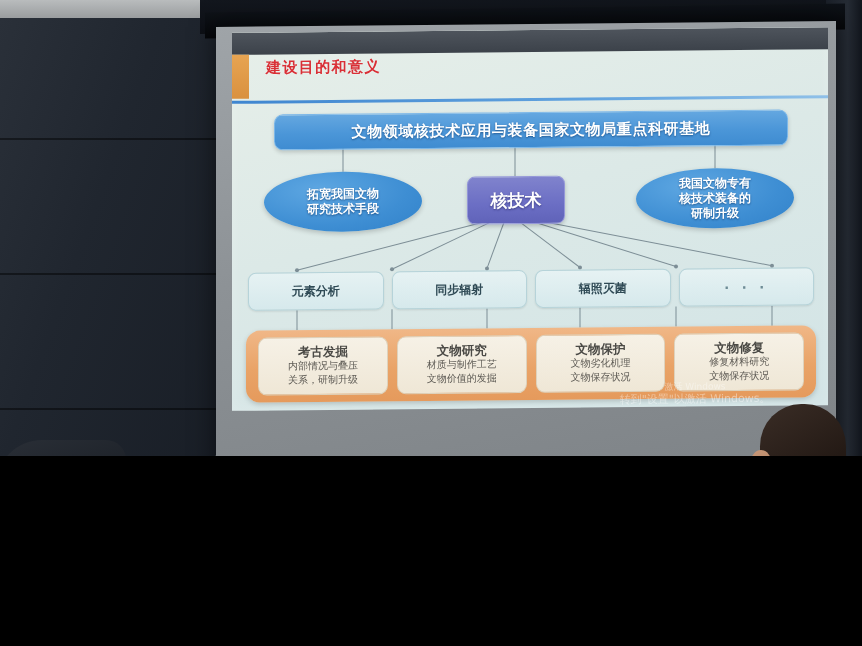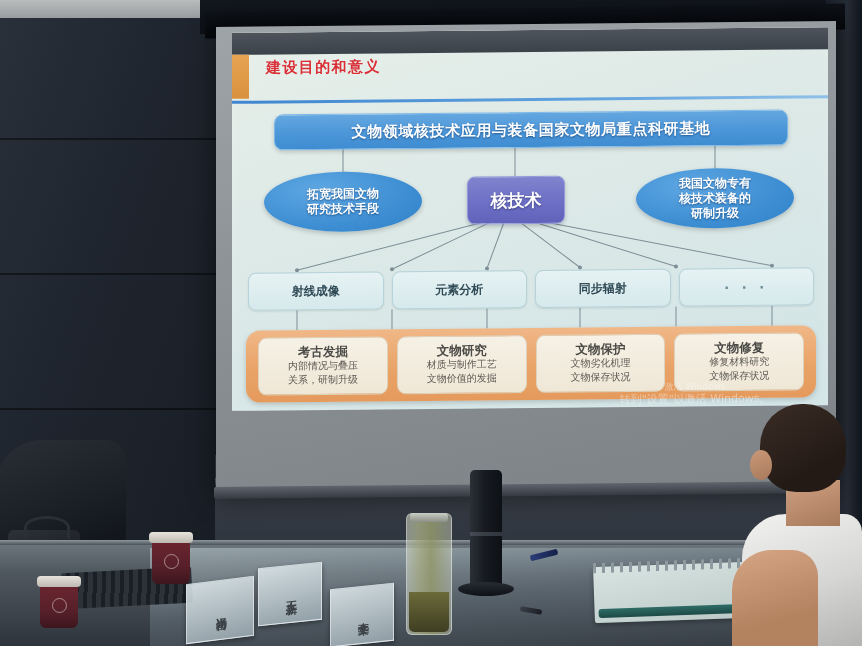--- a/index.html
+++ b/index.html
@@ -1,17 +1,17 @@
 <!DOCTYPE html>
 <html><head>
 <meta charset="utf-8">
 <style>
   html,body{margin:0;padding:0;background:#000;}
   body{width:862px;height:646px;overflow:hidden;font-family:"DejaVu Sans","Liberation Sans",sans-serif;}
-  #scene{position:relative;width:862px;height:646px;overflow:hidden;background:#1b2029;}
+  #scene{position:relative;width:862px;height:456px;overflow:hidden;background:#1b2029;}
 
   
   .ceiling{position:absolute;left:0;top:0;width:245px;height:30px;
     background:linear-gradient(180deg,#b9bcbd 0%,#9a9d9f 60%,#6d7074 100%);}
   .wall-left{position:absolute;left:0;top:18px;width:240px;height:628px;
     background:linear-gradient(110deg,#2a3039 0%,#20262f 35%,#161b23 100%);}
   .wall-left .seam{position:absolute;left:0;width:100%;height:2px;background:rgba(0,0,0,.45);}
   .wall-right{position:absolute;left:826px;top:0;width:36px;height:646px;
     background:linear-gradient(90deg,#1a1f28 0%,#262c35 60%,#11151c 100%);}
   .wall-top{position:absolute;left:200px;top:0;width:662px;height:34px;
@@ -238,27 +238,27 @@
     <div class="ellipse right">
       <span>
         <i style="font-style:normal;display:block">我国文物专有</i>
         <i style="font-style:normal;display:block">核技术装备的</i>
         <i style="font-style:normal;display:block">研制升级</i>
       </span>
     </div>
 
     <div class="tech-row">
       <div class="tech">
-          <span>射线成像</span>
-        </div>
-      <div class="tech">
           <span>元素分析</span>
         </div>
       <div class="tech">
           <span>同步辐射</span>
+        </div>
+      <div class="tech">
+          <span>辐照灭菌</span>
         </div>
       <div class="tech dots">
           <span>· · ·</span>
         </div>
     </div>
 
     <div class="app-band">
       <div class="app">
         <div class="t">考古发掘</div>
         <div class="d">内部情况与叠压</div>

